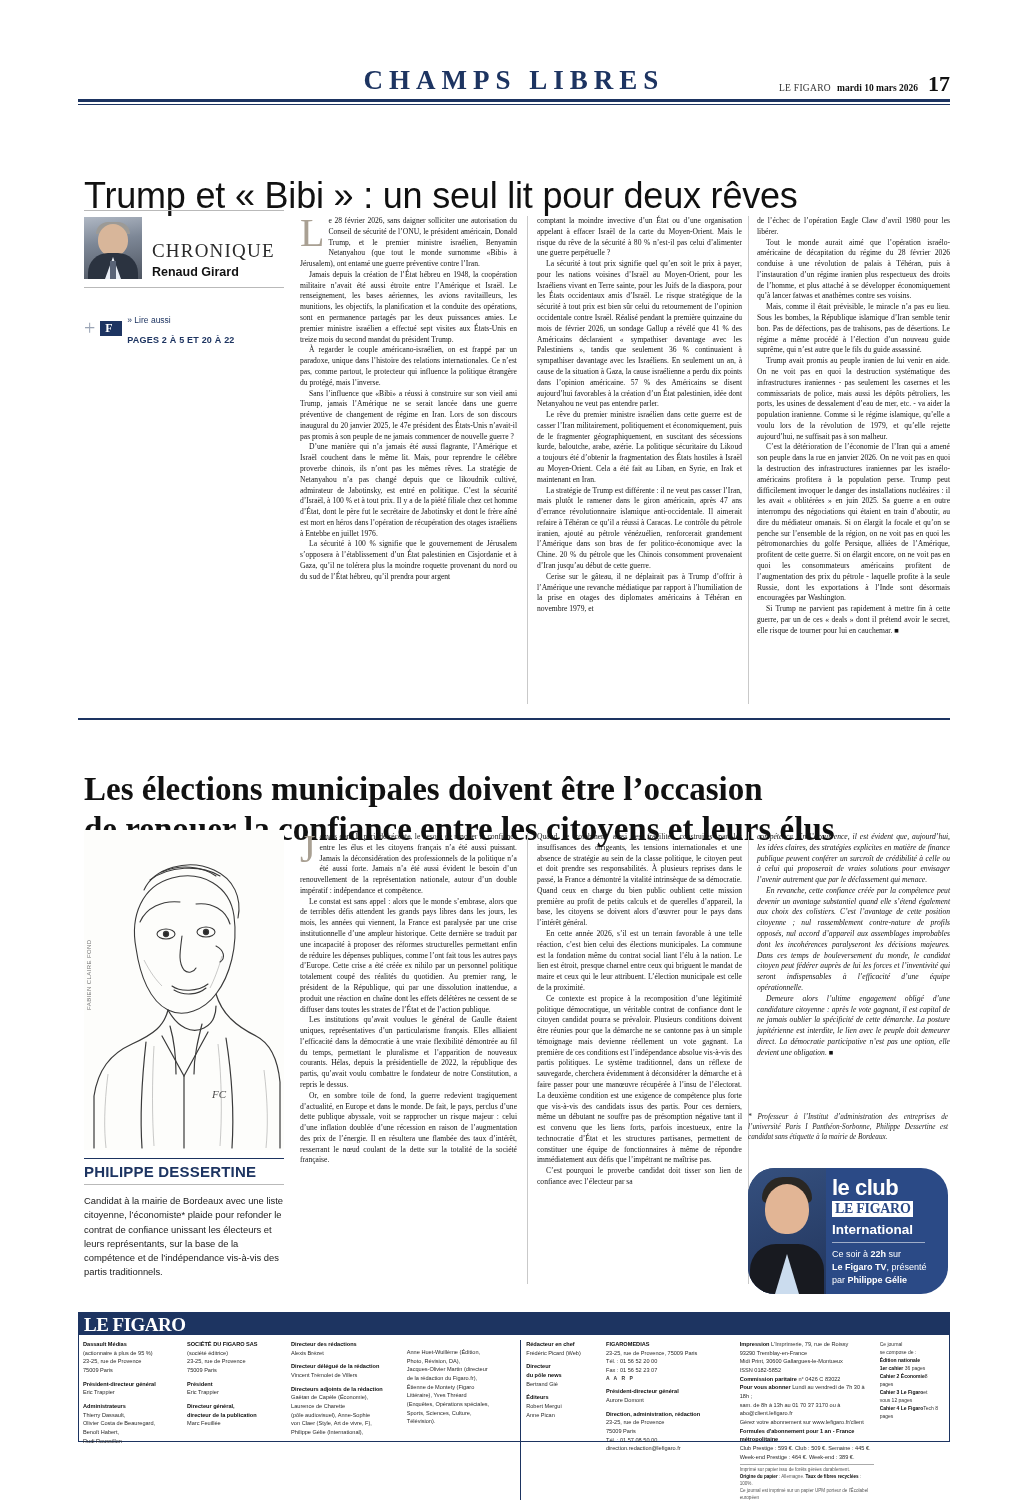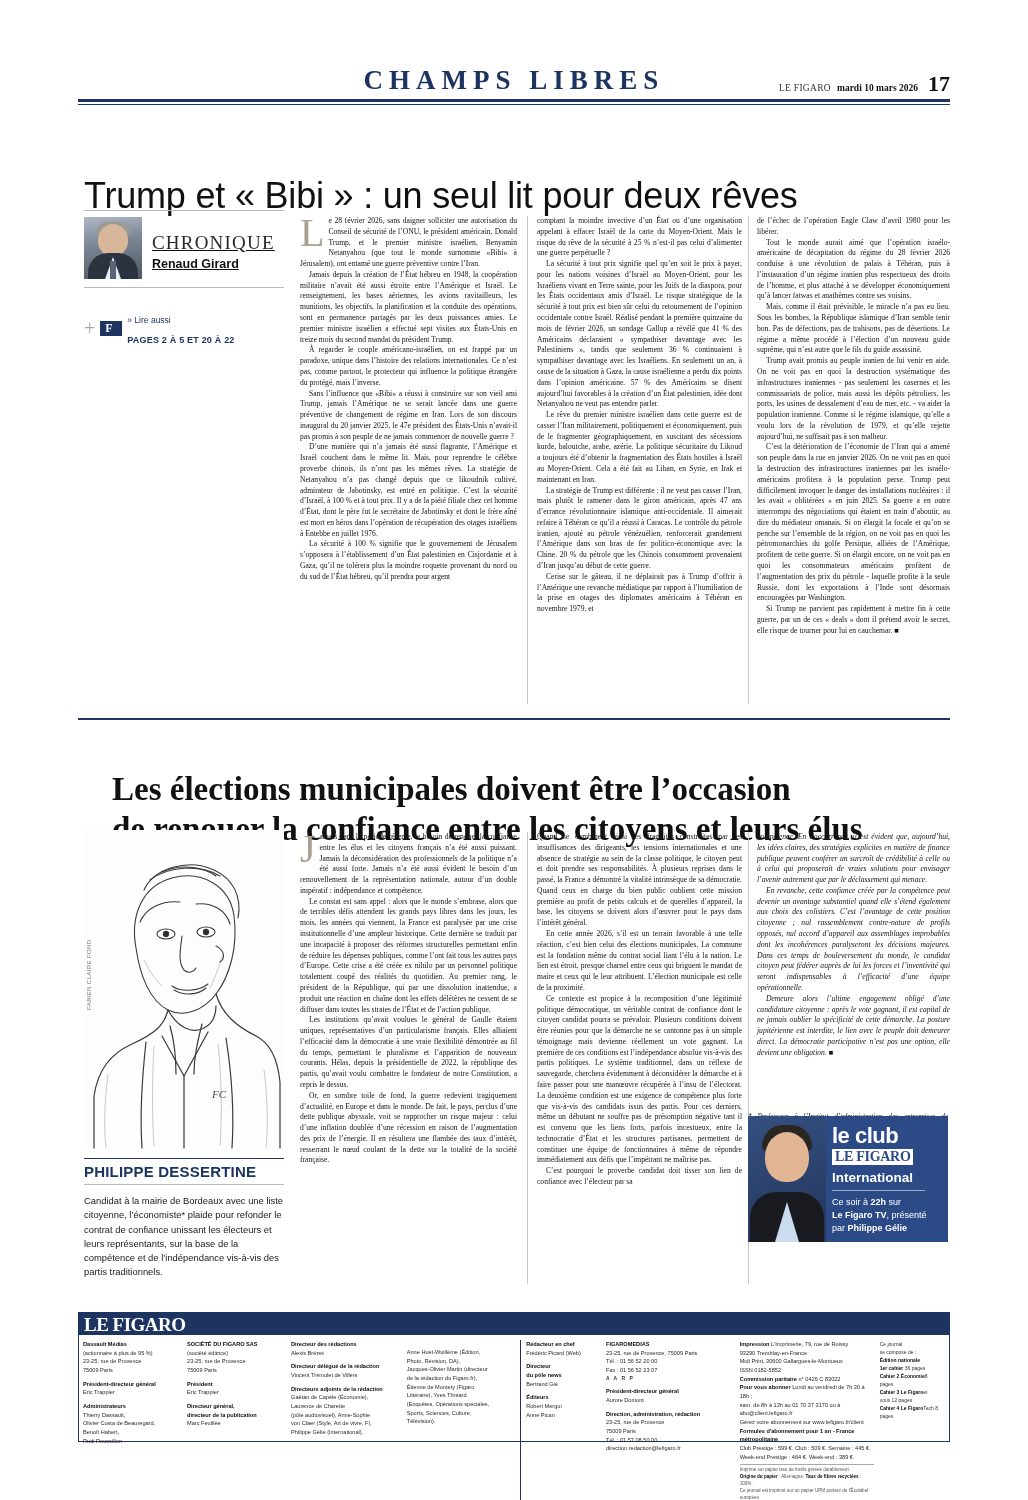--- a/index.html
+++ b/index.html
@@ -33,21 +33,21 @@
   
   .a1-head {
     position:absolute; left:84px; top:152px; width:860px;
     font-size:36px; font-weight:normal; letter-spacing:-.2px;
     color:#111; line-height:1.12;
     font-family:Liberation Sans, sans-serif;
   }
 
   .rail1 { position:absolute; left:84px; top:210px; width:200px; }
   .chron-top-rule { height:1px; background:#b9b9b9; width:100%; }
-  .chron-box { display:flex; align-items:center; gap:10px; padding-top:6px;text-decoration:underline; }
+  .chron-box { display:flex; align-items:flex-end; gap:10px; padding-top:6px; }
   .chron-photo {
     width:58px; height:62px; flex:0 0 58px;
     background:linear-gradient(170deg,#b0b8c4 0%,#7d8796 40%,#4e5561 100%);
     position:relative; overflow:hidden;
   }
   .chron-photo .face {
     position:absolute; left:14px; top:7px; width:30px; height:32px;
     border-radius:50% 50% 46% 46%; background:#d8b69a;
   }
   .chron-photo .hairl { position:absolute; left:12px; top:5px; width:34px; height:12px; border-radius:16px 16px 0 0; background:#9c9a96;}
@@ -92,21 +92,20 @@
   .colrule { position:absolute; width:1px; background:#c9c9c9; }
 
   
   .bigrule { position:absolute; left:78px; width:872px; height:2px; background:#1d3461; }
 
   
   .a2-head {
     position:absolute; left:84px; top:748px; width:862px;
     font-size:33px; line-height:1.2; color:#111;
     font-family:"Liberation Serif", serif;
-    margin-left:28px;
   }
 
   .portrait {
     position:absolute; left:84px; top:830px; width:200px; height:320px;
     background:#fdfdfb; overflow:hidden;
   }
   .portrait svg { display:block; }
   .p-credit {
     position:absolute; left:86px; top:1010px;
     font-size:6px; color:#777; letter-spacing:.4px;
@@ -115,22 +114,22 @@
   }
 
   .a2-author { position:absolute; left:84px; top:1158px; width:200px; }
   .a2a-rule-top { height:1px; background:#1d3461; }
   .a2a-name { font-size:15px; font-weight:bold; color:#1d3461; letter-spacing:.2px; padding:4px 0 4px 0; font-family:"Liberation Sans", sans-serif;}
   .a2a-rule { height:1px; background:#b9b9b9; }
   .a2a-desc { font-size:9.4px; line-height:1.52; color:#1a1a1a; padding-top:9px; font-family:"Liberation Sans", sans-serif; }
 
   
   .clubad {
-    position:absolute; left:748px; top:1116px; width:200px; height:126px;
-    background:#2b4a86; overflow:hidden; display:flex;
+    position:absolute; left:748px; top:1168px; width:200px; height:126px;
+    background:#2b4a86; overflow:hidden; display:flex;border-radius:27px;
   }
   .clubad .ph { width:78px; height:100%; position:relative; background:linear-gradient(160deg,#35507f,#22355c); overflow:hidden;}
   .clubad .ph .hd { position:absolute; left:17px; top:16px; width:44px; height:50px; border-radius:50% 50% 46% 46%; background:#e2b595;}
   .clubad .ph .hair { position:absolute; left:14px; top:9px; width:50px; height:26px; border-radius:25px 25px 6px 6px; background:#2a2723;}
   .clubad .ph .torso { position:absolute; left:2px; bottom:0; width:74px; height:50px; background:#181a20; border-radius:26px 26px 0 0;}
   .clubad .ph .sh { position:absolute; left:27px; bottom:0; width:24px; height:40px; background:#cbdcee; clip-path:polygon(50% 0,100% 100%,0 100%);}
   .clubad .tx { flex:1; padding:10px 8px 8px 6px; color:#fff; }
   .ad-club { font-size:22px; font-weight:bold; line-height:.95; font-family:"Liberation Sans", sans-serif; letter-spacing:-.5px;}
   .ad-lefigaro {
     display:inline-block; margin-top:2px; background:#fff; color:#2b4a86;
@@ -222,21 +221,21 @@
     <p class="first"><span class="dropcap">L</span><span>e 28 février 2026, sans daigner solliciter une autorisation du Conseil de sécurité de l’ONU, le président américain, Donald Trump, et le premier ministre israélien, Benyamin Netanyahou (que tout le monde surnomme «Bibi» à Jérusalem), ont entamé une guerre préventive contre l’Iran.</span></p>
     <p>Jamais depuis la création de l’État hébreu en 1948, la coopération militaire n’avait été aussi étroite entre l’Amérique et Israël. Le renseignement, les bases aériennes, les avions ravitailleurs, les munitions, les objectifs, la planification et la conduite des opérations, sont en permanence partagés par les deux puissances amies. Le premier ministre israélien a effectué sept visites aux États-Unis en treize mois du second mandat du président Trump.</p>
     <p>À regarder le couple américano-israélien, on est frappé par un paradoxe, unique dans l’histoire des relations internationales. Ce n’est pas, comme partout, le protecteur qui influence la politique étrangère du protégé, mais l’inverse.</p>
     <p>Sans l’influence que «Bibi» a réussi à construire sur son vieil ami Trump, jamais l’Amérique ne se serait lancée dans une guerre préventive de changement de régime en Iran. Lors de son discours inaugural du 20 janvier 2025, le 47e président des États-Unis n’avait-il pas promis à son peuple de ne jamais commencer de nouvelle guerre ?</p>
     <p>D’une manière qui n’a jamais été aussi flagrante, l’Amérique et Israël couchent dans le même lit. Mais, pour reprendre le célèbre proverbe chinois, ils n’ont pas les mêmes rêves. La stratégie de Netanyahou n’a pas changé depuis que ce likoudnik cultivé, admirateur de Jabotinsky, est entré en politique. C’est la sécurité d’Israël, à 100 % et à tout prix. Il y a de la piété filiale chez cet homme d’État, dont le père fut le secrétaire de Jabotinsky et dont le frère aîné est mort en héros dans l’opération de récupération des otages israéliens à Entebbe en juillet 1976.</p>
     <p>La sécurité à 100 % signifie que le gouvernement de Jérusalem s’opposera à l’établissement d’un État palestinien en Cisjordanie et à Gaza, qu’il ne tolérera plus la moindre roquette provenant du nord ou du sud de l’État hébreu, qu’il prendra pour argent</p>
   </div>
   <div class="colrule" style="left:527px; top:216px; height:488px;"></div>
 
   <div class="bodycol" id="a1c2" style="left:537px; top:216px; width:205px;">
-    <p class="first">comptant la moindre invective d’un État ou d’une organisation appelant à effacer Israël de la carte du Moyen-Orient. Mais le risque du rêve de la sécurité à 25 % n’est-il pas celui d’alimenter une guerre perpétuelle ?</p>
+    <p class="first">comptant la moindre invective d’un État ou d’une organisation appelant à effacer Israël de la carte du Moyen-Orient. Mais le risque du rêve de la sécurité à 80 % n’est-il pas celui d’alimenter une guerre perpétuelle ?</p>
     <p>La sécurité à tout prix signifie quel qu’en soit le prix à payer, pour les nations voisines d’Israël au Moyen-Orient, pour les Israéliens vivant en Terre sainte, pour les Juifs de la diaspora, pour les États occidentaux amis d’Israël. Le risque stratégique de la sécurité à tout prix est bien sûr celui du retournement de l’opinion occidentale contre Israël. Réalisé pendant la première quinzaine du mois de février 2026, un sondage Gallup a révélé que 41 % des Américains déclaraient « sympathiser davantage avec les Palestiniens », tandis que seulement 36 % continuaient à sympathiser davantage avec les Israéliens. En seulement un an, à cause de la situation à Gaza, la cause israélienne a perdu dix points dans l’opinion américaine. 57 % des Américains se disent aujourd’hui favorables à la création d’un État palestinien, idée dont Netanyahou ne veut pas entendre parler.</p>
     <p>Le rêve du premier ministre israélien dans cette guerre est de casser l’Iran militairement, politiquement et économiquement, puis de le fragmenter géographiquement, en suscitant des sécessions kurde, baloutche, arabe, azérie. La politique sécuritaire du Likoud a toujours été d’obtenir la fragmentation des États hostiles à Israël au Moyen-Orient. Cela a été fait au Liban, en Syrie, en Irak et maintenant en Iran.</p>
     <p>La stratégie de Trump est différente : il ne veut pas casser l’Iran, mais plutôt le ramener dans le giron américain, après 47 ans d’errance révolutionnaire islamique anti-occidentale. Il aimerait refaire à Téhéran ce qu’il a réussi à Caracas. Le contrôle du pétrole iranien, ajouté au pétrole vénézuélien, renforcerait grandement l’Amérique dans son bras de fer politico-économique avec la Chine. 20 % du pétrole que les Chinois consomment provenaient d’Iran jusqu’au début de cette guerre.</p>
     <p>Cerise sur le gâteau, il ne déplairait pas à Trump d’offrir à l’Amérique une revanche médiatique par rapport à l’humiliation de la prise en otages des diplomates américains à Téhéran en novembre 1979, et</p>
   </div>
   <div class="colrule" style="left:748px; top:216px; height:488px;"></div>
 
   <div class="bodycol" id="a1c3" style="left:757px; top:216px; width:193px;">
     <p class="first">de l’échec de l’opération Eagle Claw d’avril 1980 pour les libérer.</p>
     <p>Tout le monde aurait aimé que l’opération israélo-américaine de décapitation du régime du 28 février 2026 conduise à une révolution de palais à Téhéran, puis à l’instauration d’un régime iranien plus respectueux des droits de l’homme, et plus attaché à se développer économiquement qu’à lancer fatwas et anathèmes contre ses voisins.</p>

